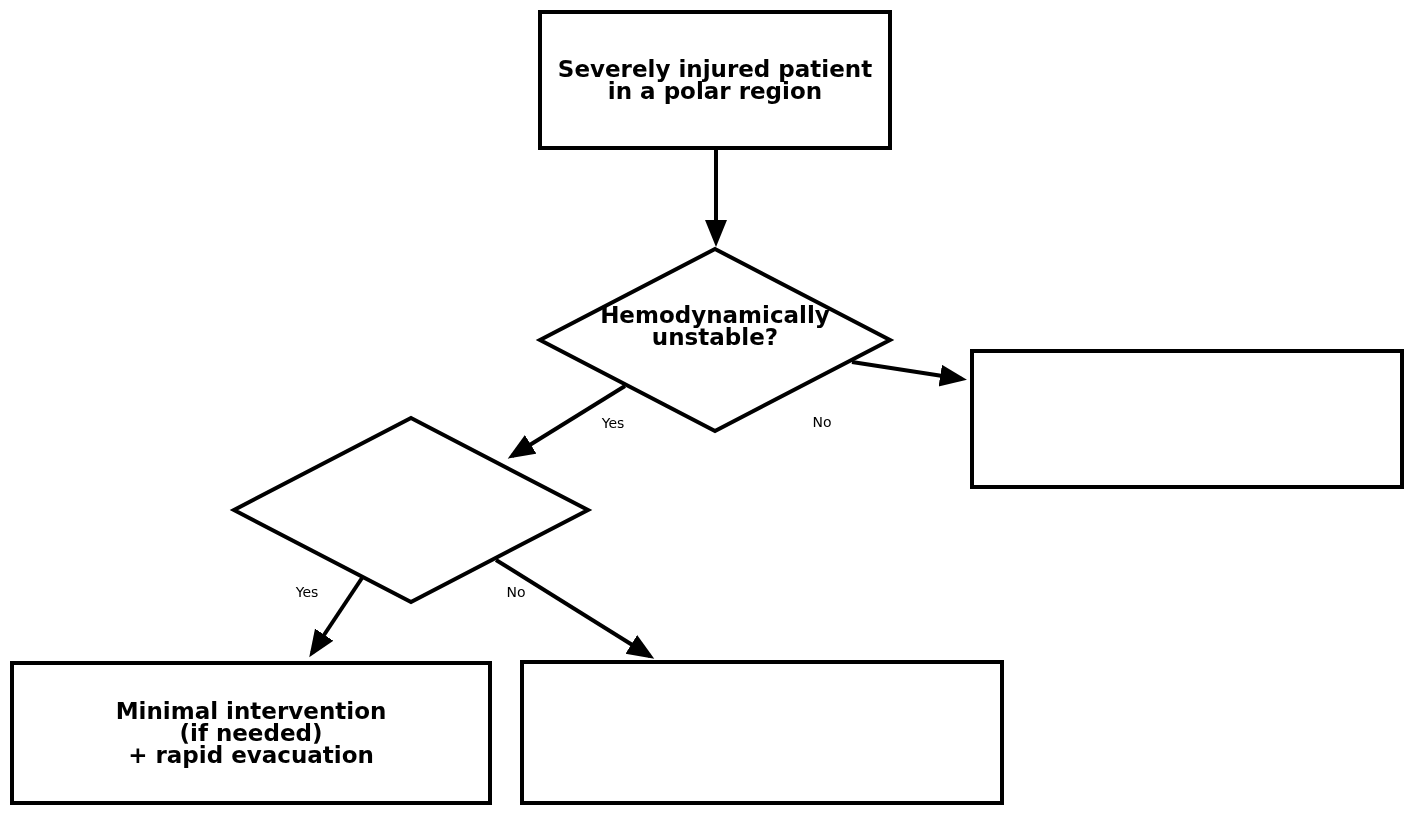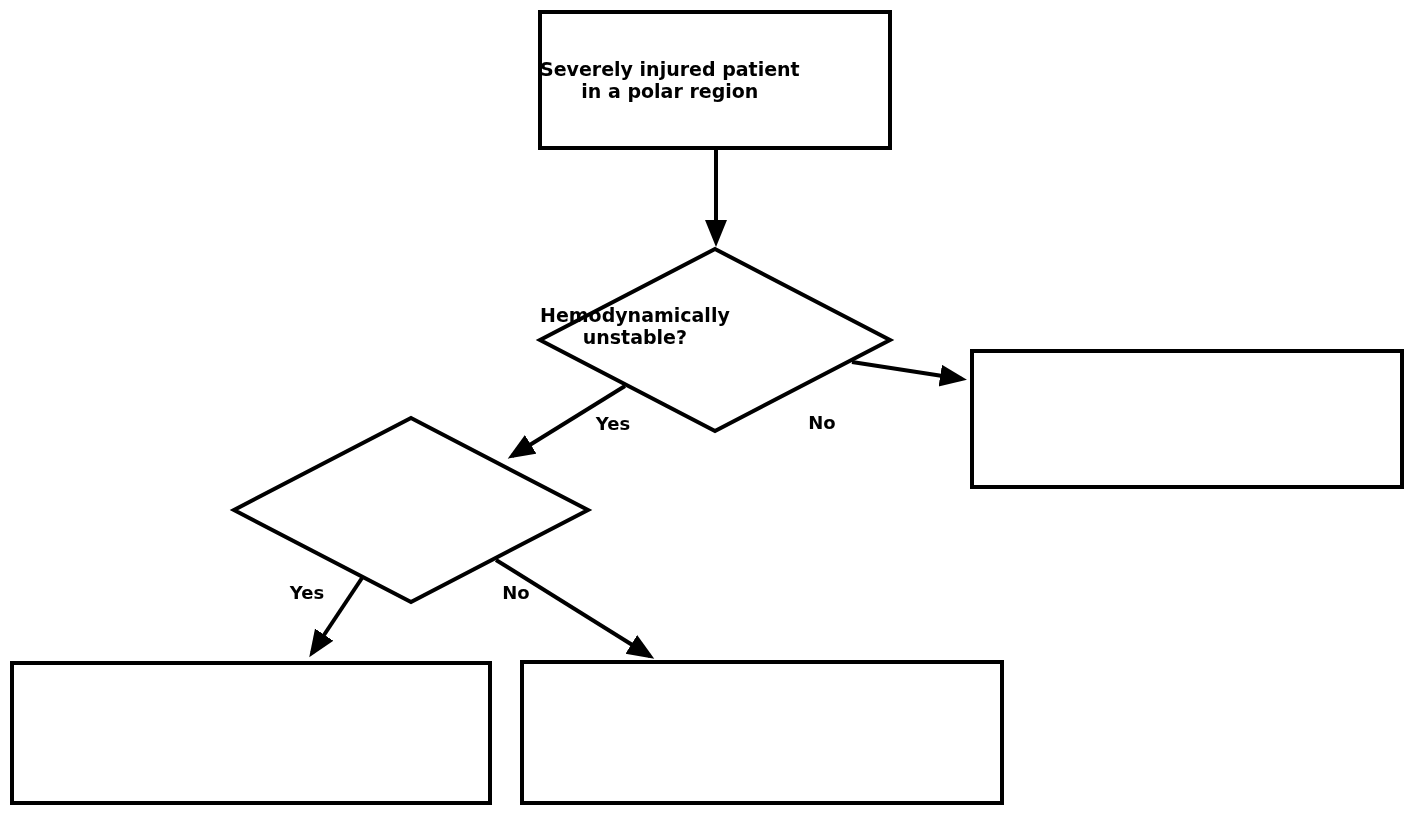--- a/index.html
+++ b/index.html
@@ -17,34 +17,34 @@
   }
   .stage svg.shapes {
     position: absolute;
     left: 0;
     top: 0;
   }
   .node-text {
     position: absolute;
     display: flex;
     align-items: center;
-    justify-content: flex-start;
+    justify-content: center;
     text-align: center;
     font-weight: bold;
-    font-size: 19px;
+    font-size: 23px;
     line-height: 22px;
     color: #000000;
     white-space: pre-line;
     pointer-events: none;
   }
   .edge-label {
     position: absolute;
     transform: translate(-50%, -50%);
-    font-weight: bold;
-    font-size: 18px;
+    font-weight: normal;
+    font-size: 14px;
     color: #000000;
     white-space: nowrap;
   }
 </style>
 </head>
 <body>
 
 <div class="stage">
 
   <svg class="shapes" width="1411" height="819" viewBox="0 0 1411 819">
@@ -74,20 +74,25 @@
 in a polar region</span>
   </div>
 
   <div class="node-text" style="left:540px; top:235px; width:350px; height:182px;">
     <span>Hemodynamically
 unstable?</span>
   </div>
 
 
 
+  <div class="node-text" style="left:12px; top:663px; width:478px; height:140px;">
+    <span>Minimal intervention
+(if needed)
++ rapid evacuation</span>
+  </div>
 
 
   <div class="edge-label" style="left:613px; top:423px;">Yes</div>
   <div class="edge-label" style="left:822px; top:422px;">No</div>
   <div class="edge-label" style="left:307px; top:592px;">Yes</div>
   <div class="edge-label" style="left:516px; top:592px;">No</div>
 
 </div>
 
 </body></html>

